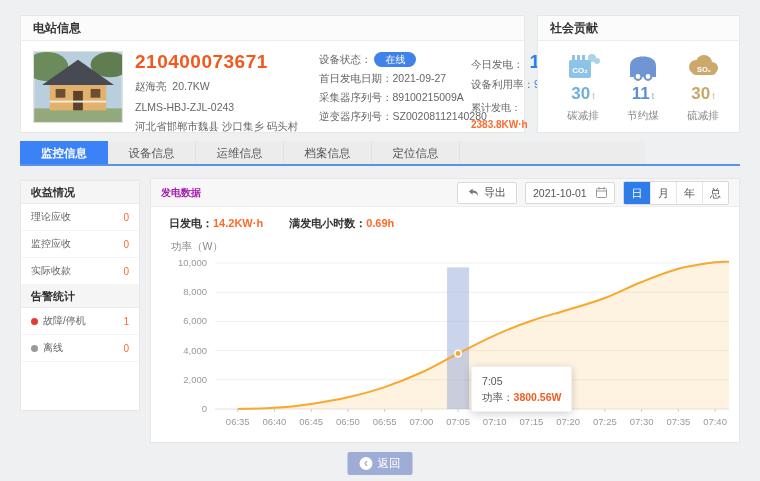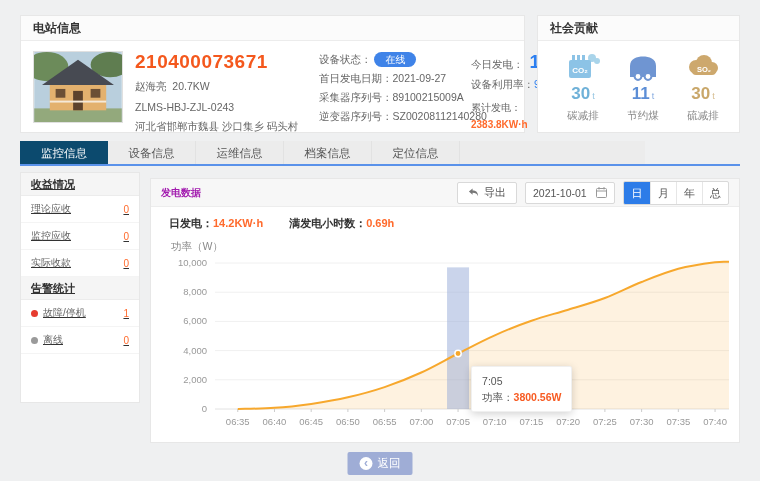--- a/index.html
+++ b/index.html
@@ -46,24 +46,24 @@
   .social-body { display: flex; justify-content: flex-end; padding: 11px 6px 0; text-align: center; }
   .social-item { width: 60px; }
   .social-value { font-size: 17px; font-weight: bold; }
   .social-unit { font-size: 9px; font-weight: normal; opacity: .75; margin-left: 2px; }
   .social-label { margin-top: 5px; font-size: 10.5px; color: #888; }
   
   #tab-strip { position: absolute; left: 20px; top: 141px; width: 625px; height: 25px;
     background: #ececec; display: flex; }
   .tab { width: 88px; line-height: 25px; text-align: center; font-size: 11.5px; color: #555;
     border-right: 1px solid #e2e2e2; cursor: pointer; }
-  .tab.active { background: #0c4a6e; color: #fff; font-weight: normal; border-right: none; }
+  .tab.active { background: #3b82f6; color: #fff; font-weight: bold; border-right: none; }
   #tab-underline { position: absolute; left: 20px; top: 164px; width: 720px; height: 2px; background: #5a92ea; }
   
-  #side-panel { left: 20px; top: 172px; width: 120px; height: 231px; text-decoration: underline; }
+  #side-panel { left: 20px; top: 180px; width: 120px; height: 231px; }
   .side-hdr { height: 23px; display: flex; align-items: center; padding: 0 10px;
     font-size: 11px; font-weight: bold; color: #333; background: #f5f5f5; border-bottom: 1px solid #ececec; }
   .side-row { display: flex; align-items: center; height: 27px; padding: 0 10px;
     border-bottom: 1px solid #f4f4f4; font-size: 10px; color: #666; }
   .side-row .lbl { flex: 1; white-space: nowrap; }
   .side-row .val { color: #ff6a2c; }
   .dot { width: 7px; height: 7px; border-radius: 50%; margin-right: 5px; flex: none; }
   
   #chart-panel { left: 150px; top: 178px; width: 590px; height: 265px; }
   .chart-hdr { height: 28px; display: flex; align-items: center; padding: 0 10px;

